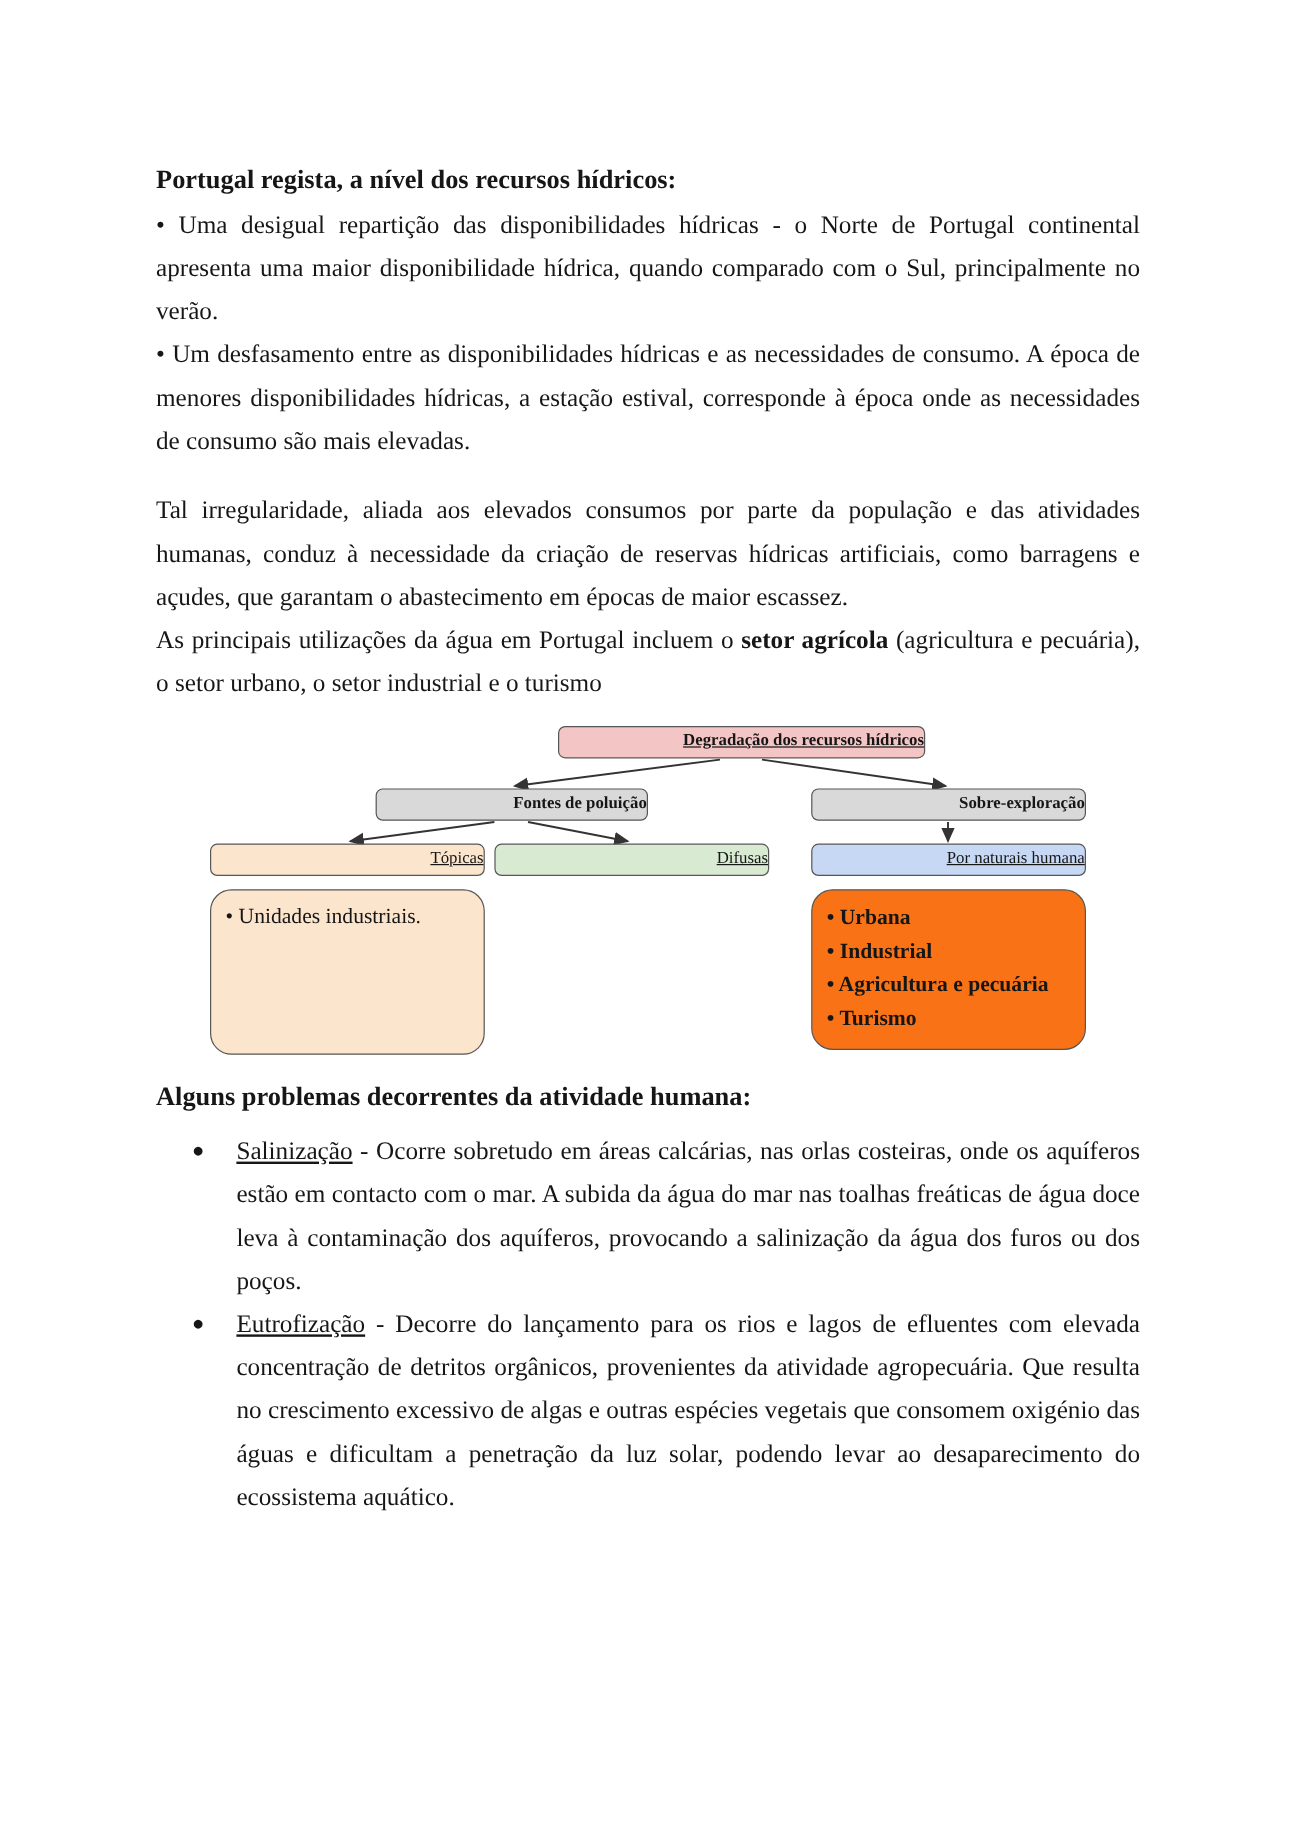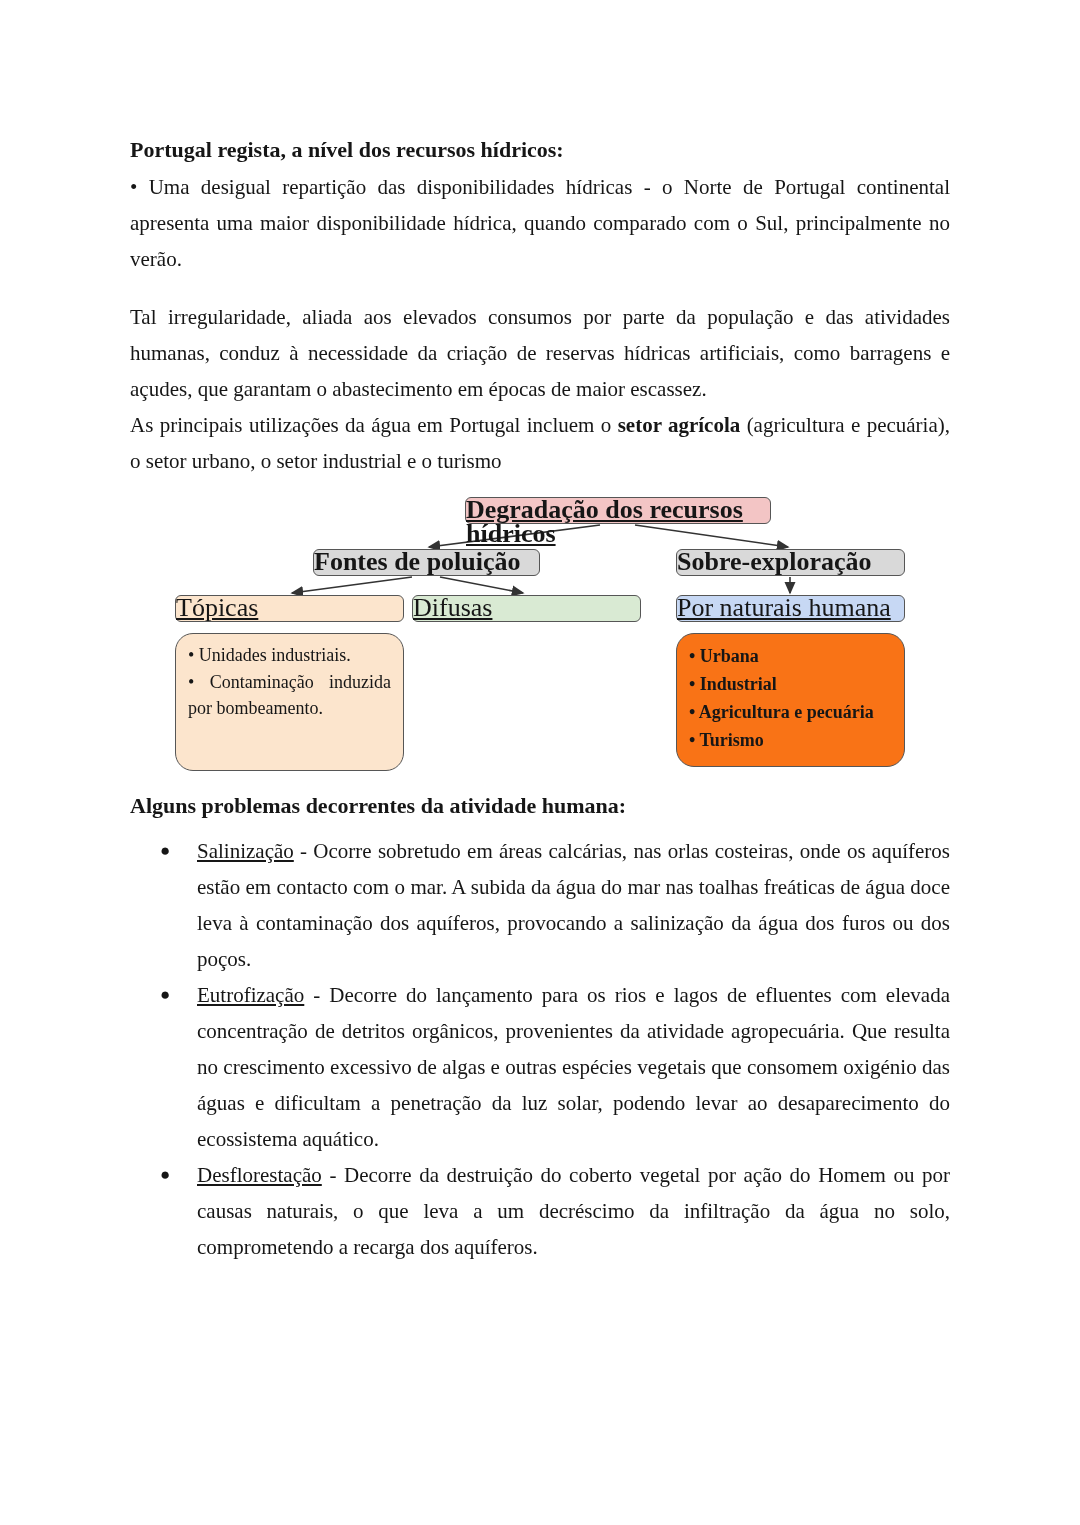--- a/index.html
+++ b/index.html
@@ -28,22 +28,22 @@
   
   .diagram{
     position:relative;
     width:820px;height:288px;
     margin-top:12px;
   }
   .diagram svg.arrows{position:absolute;left:0;top:0;width:820px;height:288px;}
   .dg-box{
     position:absolute;box-sizing:border-box;
     border:1.5px solid #565656;
-    text-align:left;
-    font-size:26px;
+    text-align:right;
+    font-size:14px;
   }
   .dg-head{border-radius:6px;height:27px;line-height:24px;}
   .dg-root{left:335px;top:6px;width:306px;font-weight:bold;text-decoration:underline;}
   .dg-l2a{left:183px;top:58px;width:227px;font-weight:bold;}
   .dg-l2b{left:546px;top:58px;width:229px;font-weight:bold;}
   .dg-l3{text-decoration:underline;}
   .dg-l3a{left:45px;top:104px;width:229px;}
   .dg-l3b{left:282px;top:104px;width:229px;}
   .dg-l3c{left:546px;top:104px;width:229px;}
   .dg-content{
@@ -77,20 +77,21 @@
   .term{text-decoration:underline;}
 </style>
 </head>
 <body>
 
 <div class="page">
 
   <h1 class="h-bold">Portugal regista, a nível dos recursos hídricos:</h1>
 
   <p class="body-par">• Uma desigual repartição das disponibilidades hídricas - o Norte de Portugal continental apresenta uma maior disponibilidade hídrica, quando comparado com o Sul, principalmente no verão.</p>
+  <p class="body-par">• Um desfasamento entre as disponibilidades hídricas e as necessidades de consumo. A época de menores disponibilidades hídricas, a estação estival, corresponde à época onde as necessidades de consumo são mais elevadas.</p>
 
   <p class="body-par gap-top">Tal irregularidade, aliada aos elevados consumos por parte da população e das atividades humanas, conduz à necessidade da criação de reservas hídricas artificiais, como barragens e açudes, que garantam o abastecimento em épocas de maior escassez.</p>
 
   <p class="body-par"><span>As principais utilizações da água em Portugal incluem o </span><span class="inline-bold">setor agrícola</span><span> (agricultura e pecuária), o setor urbano, o setor industrial e o turismo</span></p>
 
   <div class="diagram">
     <svg class="arrows" viewBox="0 0 820 288">
       <defs>
         <marker id="ah" markerWidth="9" markerHeight="8" refX="7" refY="3.5" orient="auto">
           <path d="M0,0 L8,3.5 L0,7 Z" fill="#333333"></path>
@@ -105,31 +106,29 @@
 
     <div class="dg-box dg-head dg-root" style="background-color: rgb(243, 197, 197);">Degradação dos recursos hídricos</div>
     <div class="dg-box dg-head dg-l2a" style="background-color: rgb(217, 217, 217);">Fontes de poluição</div>
     <div class="dg-box dg-head dg-l2b" style="background-color: rgb(217, 217, 217);">Sobre-exploração</div>
     <div class="dg-box dg-head dg-l3 dg-l3a" style="background-color: rgb(252, 229, 205);">Tópicas</div>
     <div class="dg-box dg-head dg-l3 dg-l3b" style="background-color: rgb(217, 234, 211);">Difusas</div>
     <div class="dg-box dg-head dg-l3 dg-l3c" style="background-color: rgb(199, 216, 244);">Por naturais humana</div>
 
     <div class="dg-box dg-content dg-c1" style="background-color: rgb(252, 229, 205);">
       <div class="dg-item">Unidades industriais.</div>
-      <div class="dg-item">Contaminação induzida por bombeamento.</div>
     </div>
     <div class="dg-box dg-content dg-c3" style="background-color: #f97316; font-weight: bold;">
       <div class="dg-item">Urbana</div>
       <div class="dg-item">Industrial</div>
       <div class="dg-item">Agricultura e pecuária</div>
       <div class="dg-item">Turismo</div>
     </div>
   </div>
 
   <h2 class="h-bold" style="margin-top:8px;">Alguns problemas decorrentes da atividade humana:</h2>
 
   <ul class="problems">
     <li><span class="term">Salinização</span><span> - Ocorre sobretudo em áreas calcárias, nas orlas costeiras, onde os aquíferos estão em contacto com o mar. A subida da água do mar nas toalhas freáticas de água doce leva à contaminação dos aquíferos, provocando a salinização da água dos furos ou dos poços.</span></li>
     <li><span class="term">Eutrofização</span><span> - Decorre do lançamento para os rios e lagos de efluentes com elevada concentração de detritos orgânicos, provenientes da atividade agropecuária. Que resulta no crescimento excessivo de algas e outras espécies vegetais que consomem oxigénio das águas e dificultam a penetração da luz solar, podendo levar ao desaparecimento do ecossistema aquático.</span></li>
-    <li><span class="term">Desflorestação</span><span> - Decorre da destruição do coberto vegetal por ação do Homem ou por causas naturais, o que leva a um decréscimo da infiltração da água no solo, comprometendo a recarga dos aquíferos.</span></li>
   </ul>
 
 </div>
 
 </body></html>

